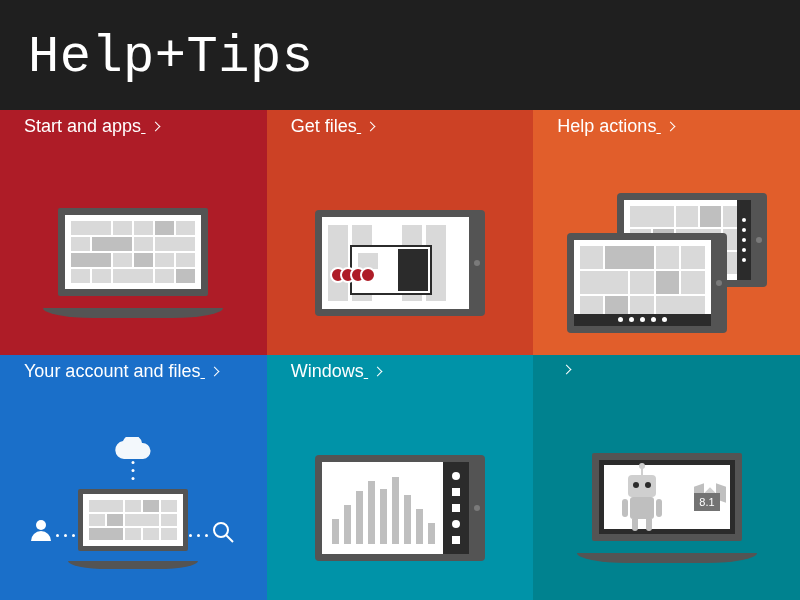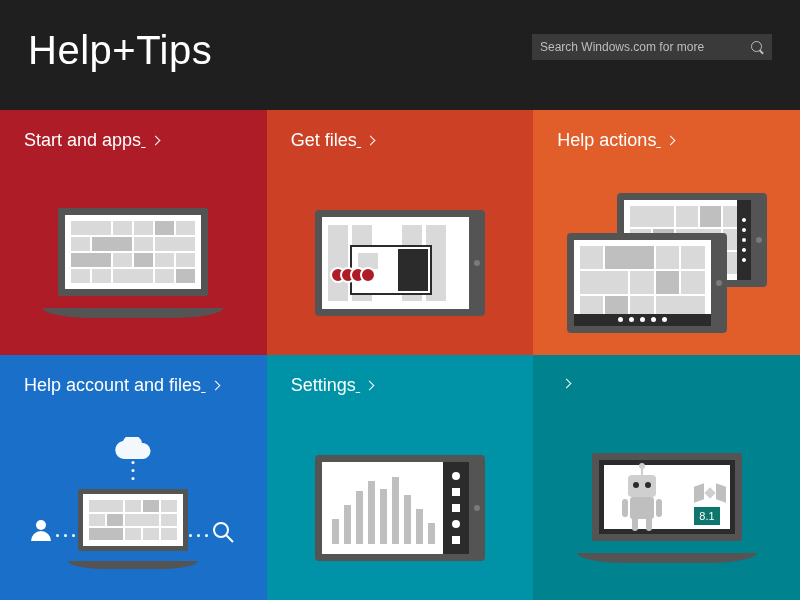--- a/index.html
+++ b/index.html
@@ -7,23 +7,24 @@
   .header {
     height: 110px;
     background: #1f1f1f;
     color: #fff;
     padding: 28px 28px 0 28px;
     display: flex;
     align-items: flex-start;
     justify-content: space-between;
   }
   .title {
-    font-size: 40px;
+    font-size: 52px;
     font-weight: 200;
     letter-spacing: 0.5px;
+    font-family: Liberation Mono, monospace;
   }
   .search {
     margin-top: 6px;
     width: 240px;
     height: 26px;
     background: #3a3a3a;
     display: flex;
     align-items: center;
     padding: 0 8px;
   }
@@ -54,21 +55,21 @@
   .grid {
     display: grid;
     grid-template-columns: 1fr 1fr 1fr;
     grid-template-rows: 1fr 1fr;
     width: 800px;
     height: 490px;
   }
   .tile {
     position: relative;
     color: #fff;
-    padding: 20px 24px;
+    padding: 6px 24px;
     cursor: pointer;
     text-decoration: underline;
   }
   .tile-title {
     font-size: 18px;
     font-weight: 300;
     display: inline-block;
   }
   .chev {
     display: inline-block;
@@ -161,32 +162,28 @@
   .robot .body { position:absolute; top:26px; left:8px; width:24px; height:22px; background:#bfbfbf; border-radius:3px;}
   .robot .arm { position:absolute; top:28px; width:6px; height:18px; background:#bfbfbf; border-radius:3px;}
   .robot .arm.l{ left:0;} .robot .arm.r{ right:0;}
   .robot .leg { position:absolute; bottom:0; width:6px; height:12px; background:#bfbfbf; border-radius:0 0 3px 3px;}
   .robot .leg.l{left:10px;} .robot .leg.r{right:10px;}
   .sat { position:absolute; right:6px; top:18px; width:28px; height:20px; }
   .sat .core{ position:absolute; left:10px; top:6px; width:8px; height:8px; background:#cfcfcf; transform:rotate(45deg);}
   .sat .panel{ position:absolute; width:10px; height:16px; background:#bfbfbf; }
   .sat .panel.l{ left:-2px; top:2px; transform:skewY(-20deg);} 
   .sat .panel.r{ right:-2px; top:2px; transform:skewY(20deg);}
-  .badge81 { position:absolute; right:10px; bottom:4px; background:#0f766e; color:#fff; font-size:11px; padding:3px 5px; font-weight:400; font-family:"Segoe UI",Arial,sans-serif;}
+  .badge81 { position:absolute; right:10px; bottom:18px; background:#737373; color:#fff; font-size:11px; padding:3px 5px; font-weight:400; font-family:"Segoe UI",Arial,sans-serif;}
 
 </style>
 </head>
 <body>
 
 <div class="header">
   <div class="title">Help+Tips</div>
-  <div class="search">
-    <input type="text" placeholder="Search Windows.com for more" style="">
-    <span class="magnifier"></span>
-  </div>
 </div>
 
 <div class="grid">
 
   <div class="tile t0">
     <span class="tile-title">Start and apps</span>
     <span class="chev"></span>
     <div class="illus">
       <div class="laptop">
         <div class="screen">
@@ -306,21 +303,21 @@
                 <i></i>
               </div>
         </div>
             <div class="btn"></div>
           </div>
       </div>
     </div>
   </div>
 
   <div class="tile t3">
-    <span class="tile-title">Help account and files</span>
+    <span class="tile-title">Your account and files</span>
     <span class="chev"></span>
     <div class="illus">
       <div class="acct">
         <div class="cloud">
           <svg width="36" height="22" viewBox="0 0 36 22">
               <path fill="#fff" d="M28 22H9a9 9 0 0 1-1-17.9A10 10 0 0 1 27 6a8 8 0 0 1 1 16z" opacity="0.95"></path>
             </svg>
         </div>
         <div style="position:absolute; top:28px; left:50%; transform:translateX(-50%);" class="dots-v">
             <span class="d"></span>
@@ -370,21 +367,21 @@
         <div style="position:absolute; right:30px; bottom:46px;" class="dots-h">
             <span class="d"></span>
             <span class="d"></span>
             <span class="d"></span>
           </div>
       </div>
     </div>
   </div>
 
   <div class="tile t4">
-    <span class="tile-title">Settings</span>
+    <span class="tile-title">Windows</span>
     <span class="chev"></span>
     <div class="illus">
       <div class="tablet">
           <div class="inner">
         <div class="bars">
           <span style="height:35%"></span>
               <span style="height:55%"></span>
               <span style="height:75%"></span>
           <span style="height:90%"></span>
               <span style="height:78%"></span>

